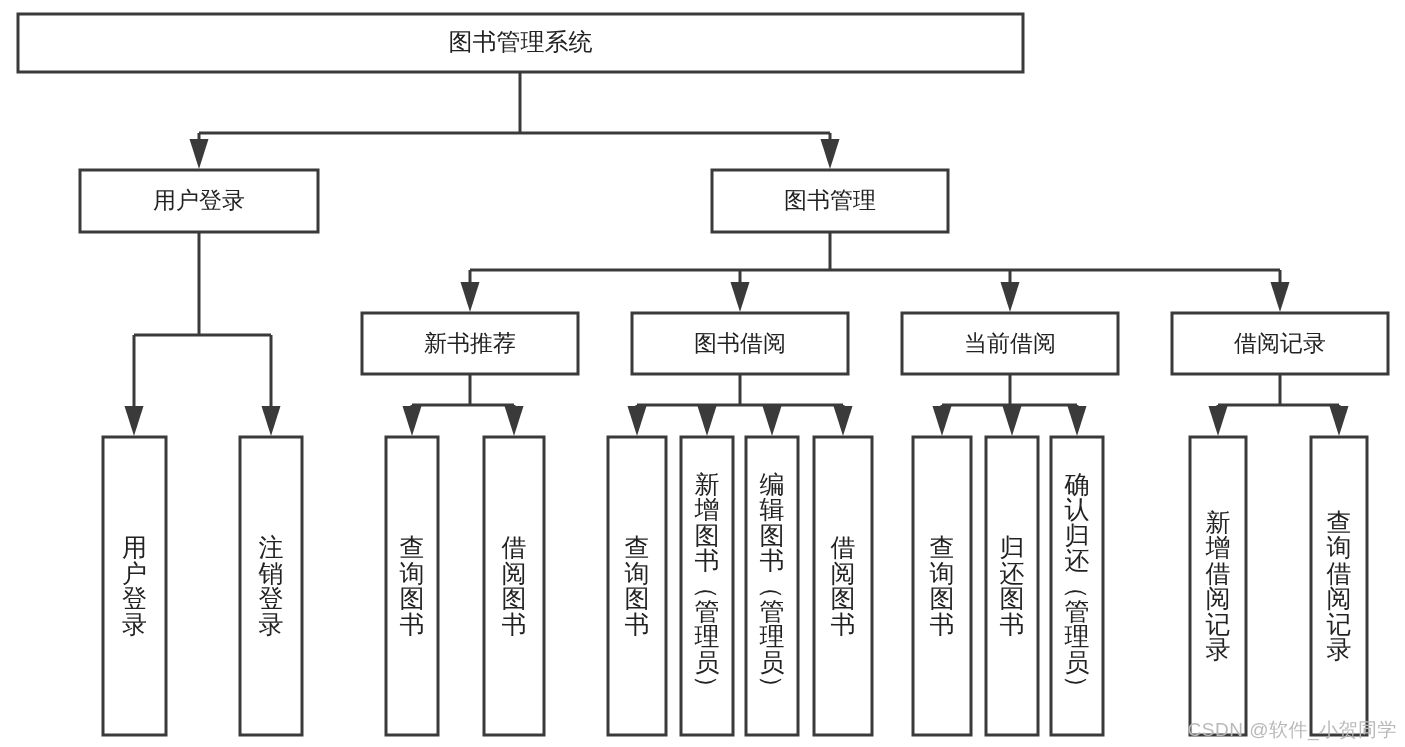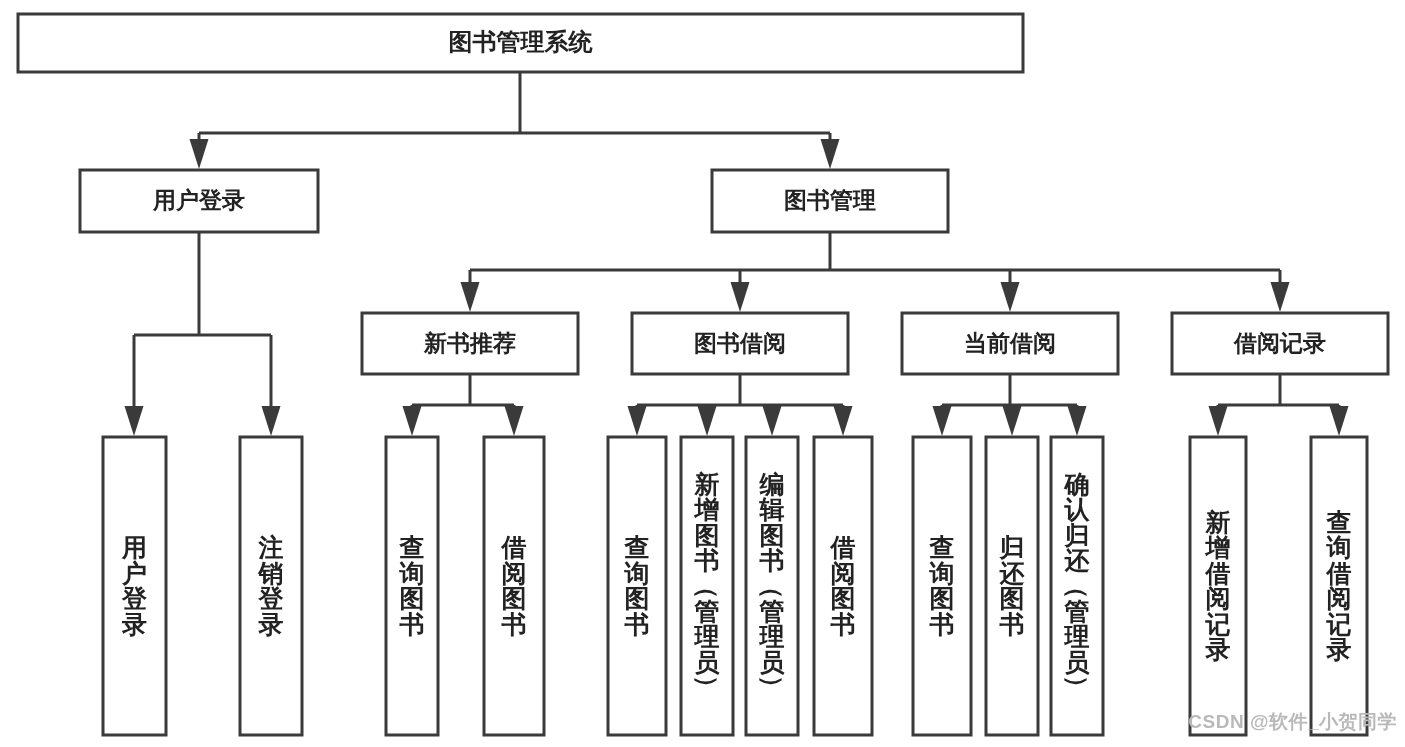--- a/index.html
+++ b/index.html
@@ -10,21 +10,20 @@
   }
   body {
     font-family: "Liberation Sans", "DejaVu Sans", sans-serif;
   }
   #diagram-root {
     position: relative;
     width: 1405px;
     height: 747px;
     overflow: hidden;
     background: #ffffff;
-    font-weight: bold;
   }
   svg.diagram-canvas {
     position: absolute;
     top: 0;
     left: 0;
     width: 1405px;
     height: 747px;
     display: block;
   }
   .node-box {
@@ -74,21 +73,21 @@
     font-family: "Liberation Sans", "DejaVu Sans", sans-serif;
     font-size: 25px;
     line-height: 1.02;
     color: #222222;
     text-align: center;
     white-space: pre;
   }
   .watermark {
     position: absolute;
     right: 8px;
-    bottom: 12px;
+    bottom: 4px;
     font-family: "Liberation Sans", "DejaVu Sans", sans-serif;
     font-size: 19px;
     color: #b9b9b9;
     letter-spacing: 0.5px;
     white-space: nowrap;
     margin-top: 32px;
   }
 </style>
 </head>
 <body>

